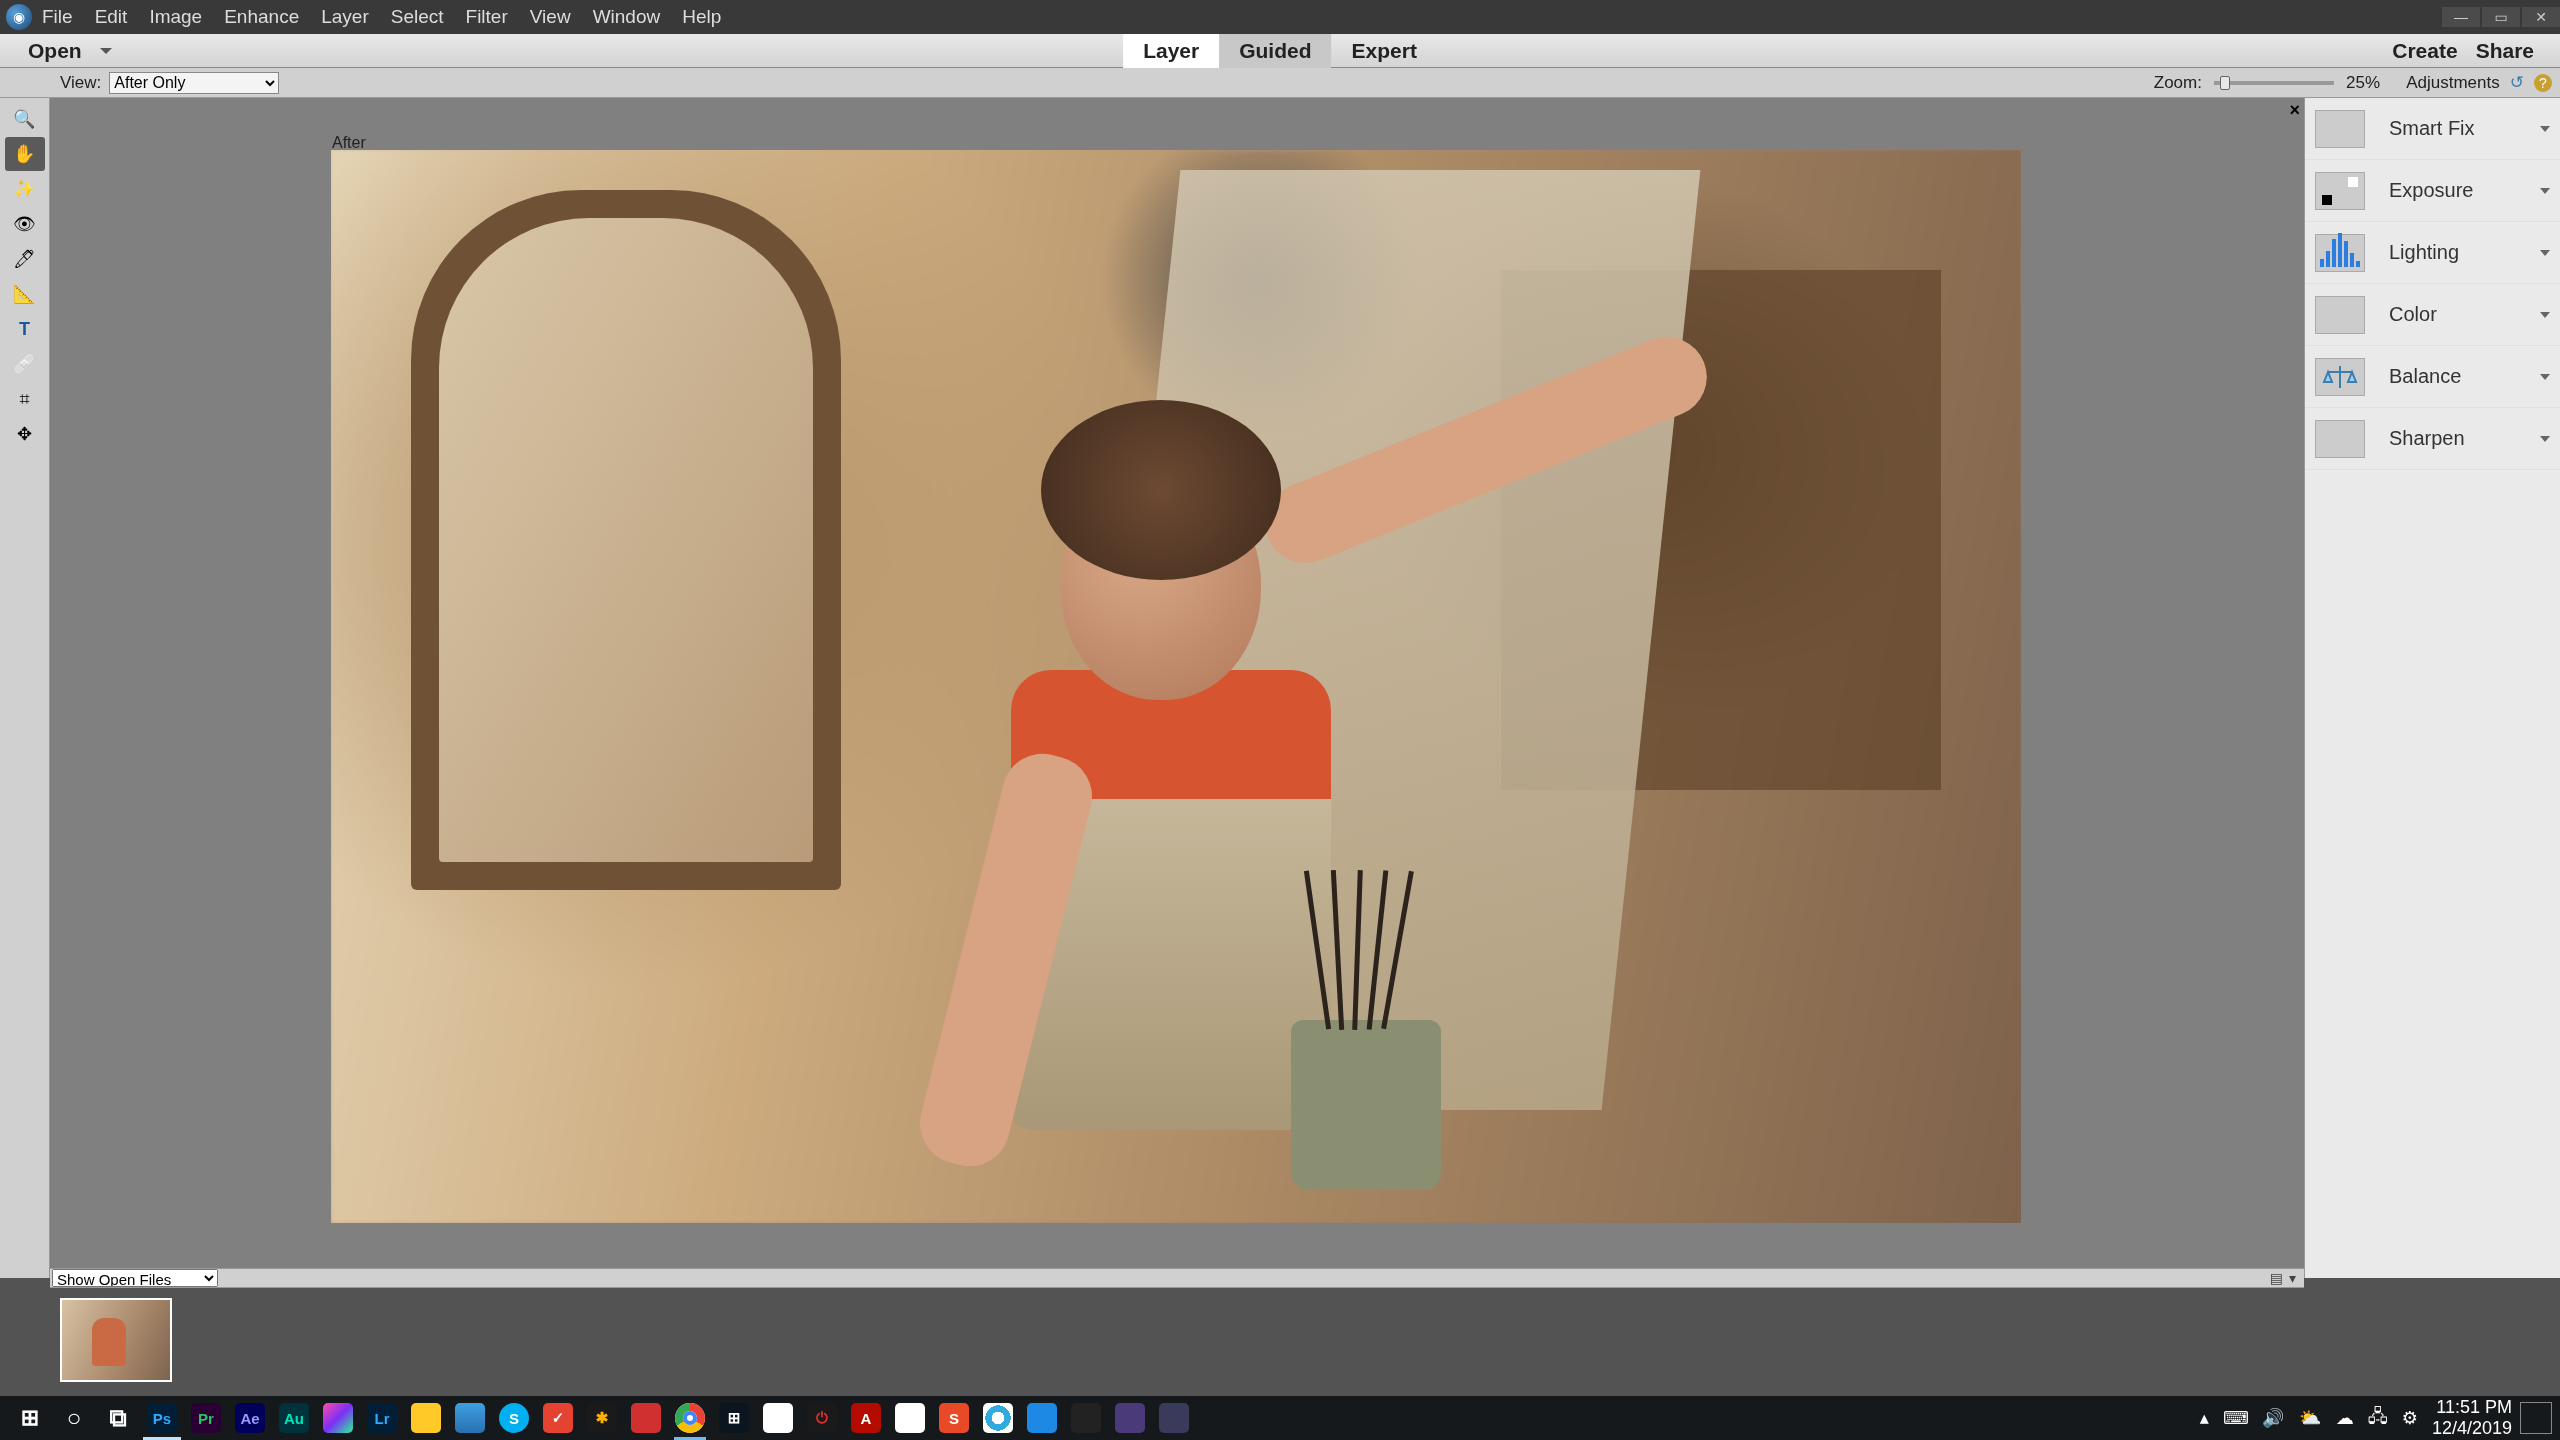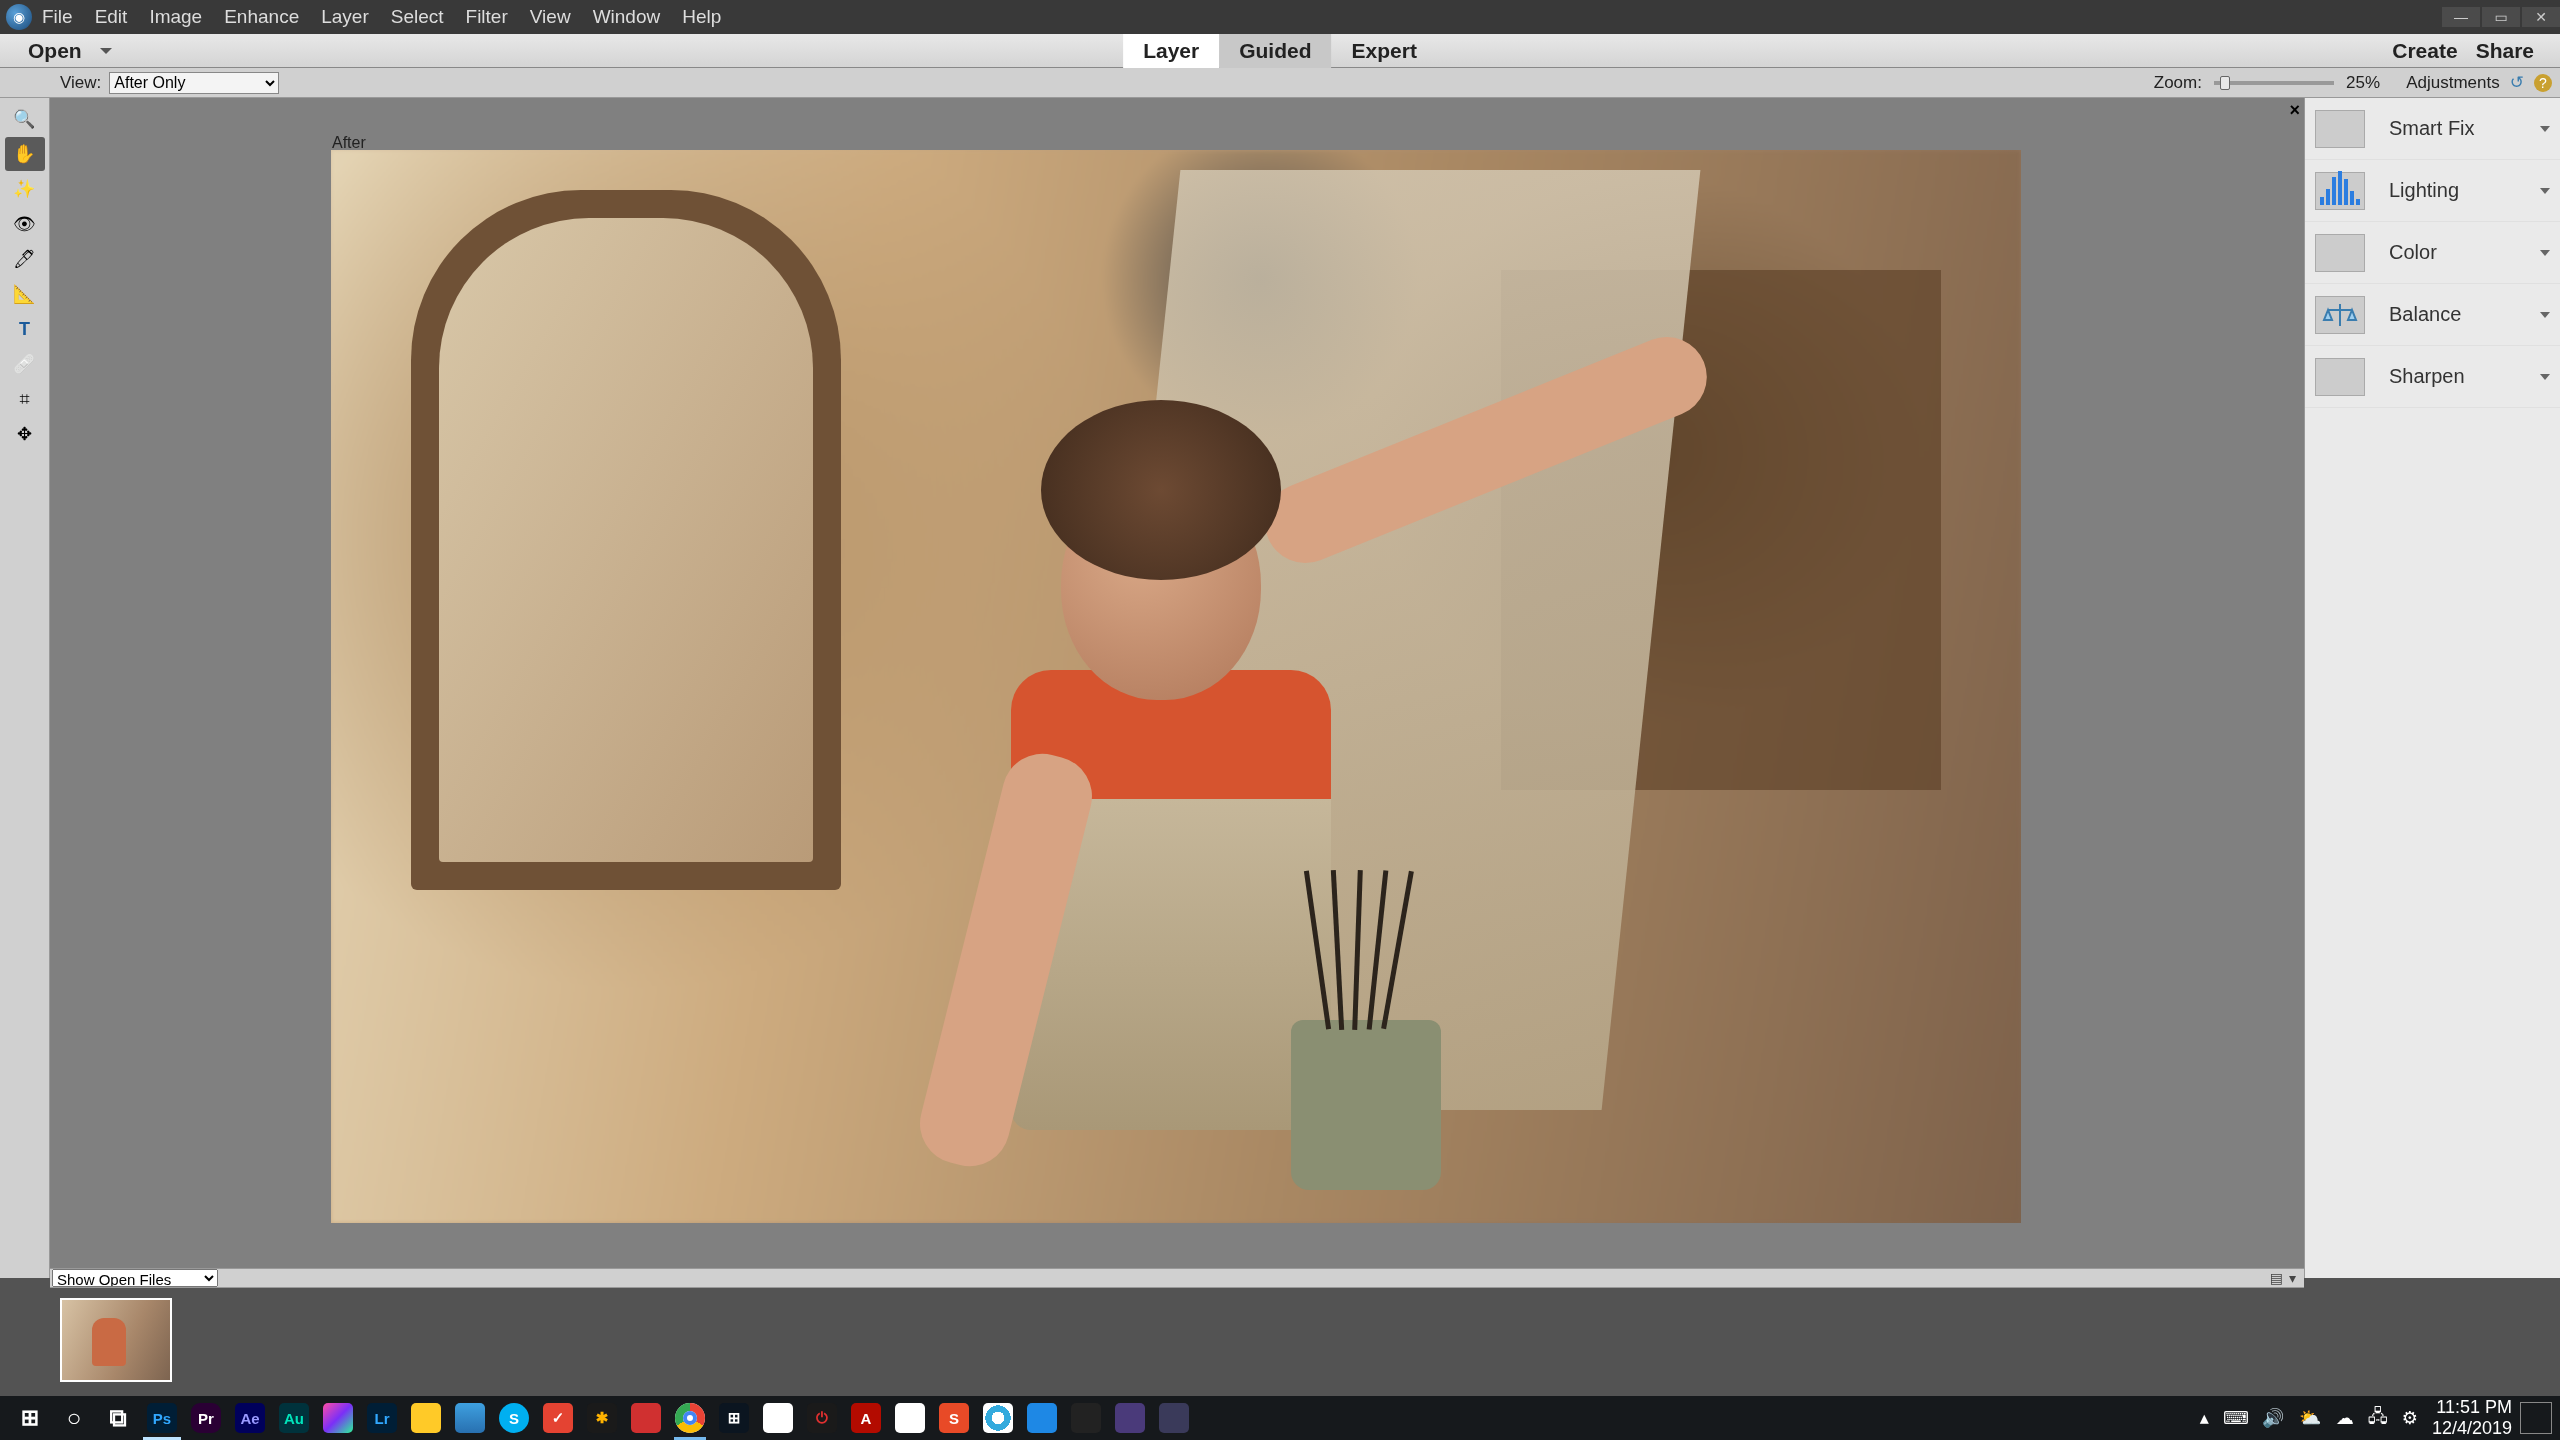--- a/index.html
+++ b/index.html
@@ -96,21 +96,21 @@
 
 .taskbar { position:absolute; left:0; right:0; bottom:0; height:44px; background:#16191c; display:flex; align-items:center; padding:0 8px; }
 .taskbar .tb { width:44px; height:44px; display:flex; align-items:center; justify-content:center; position:relative; }
 .taskbar .tb.running::after { content:""; position:absolute; bottom:0; left:6px; right:6px; height:3px; background:#76b9ed; }
 .taskbar .tb.running.active::after{ background:#bde3ff; height:3px; left:3px; right:3px; }
 .taskbar .tray { margin-left:auto; display:flex; align-items:center; gap:14px; color:#fff; font-size:18px; }
 .taskbar .clock { color:#fff; font-size:18px; text-align:right; line-height:1.15; margin:0 8px 0 14px; }
 .taskbar .notif { width:32px; height:32px; border:1px solid #888; }
 .ticon { width:30px; height:30px; border-radius:5px; display:flex; align-items:center; justify-content:center; font-size:15px; font-weight:700; color:#fff; }
 .i-ps{background:#001e36;color:#31a8ff;}
-.i-pr{background:#2a0034;color:#ffffff;border-radius:9px;}
+.i-pr{background:#2a0034;color:#22c55e;}
 .i-ae{background:#00005b;color:#9999ff;}
 .i-au{background:#00323c;color:#00e4bb;text-align:center;}
 .i-lr{background:#001e36;color:#31a8ff;}
 .i-prism{background:linear-gradient(135deg,#ff4da6,#7b2ff7,#2af598);}
 .i-folder{background:#ffca28;}
 .i-store{background:linear-gradient(180deg,#3ea0e0,#2870b0);}
 .i-skype{background:#00aff0;border-radius:50%;}
 .i-todoist{background:#e44332;}
 .i-honey{background:#1a1a1a;color:#ffb300;}
 .i-snip{background:#d03030;}
@@ -235,20 +235,25 @@
   </div>
 </div>
 
 <div class="adjpanel" id="adjpanel">
     <div class="row">
       <div class="thumb smartfix"></div>
       <span>Smart Fix</span>
       <span class="caret"></span>
     </div>
     <div class="row">
+      <div class="thumb exposure"></div>
+      <span>Exposure</span>
+      <span class="caret"></span>
+    </div>
+    <div class="row">
       <div class="thumb lighting">
         <span style="height: 8px;"></span>
         <span style="height: 16px;"></span>
         <span style="height: 28px;"></span>
         <span style="height: 34px;"></span>
         <span style="height: 26px;"></span>
         <span style="height: 14px;"></span>
         <span style="height: 6px;"></span>
       </div>
       <span>Lighting</span>

